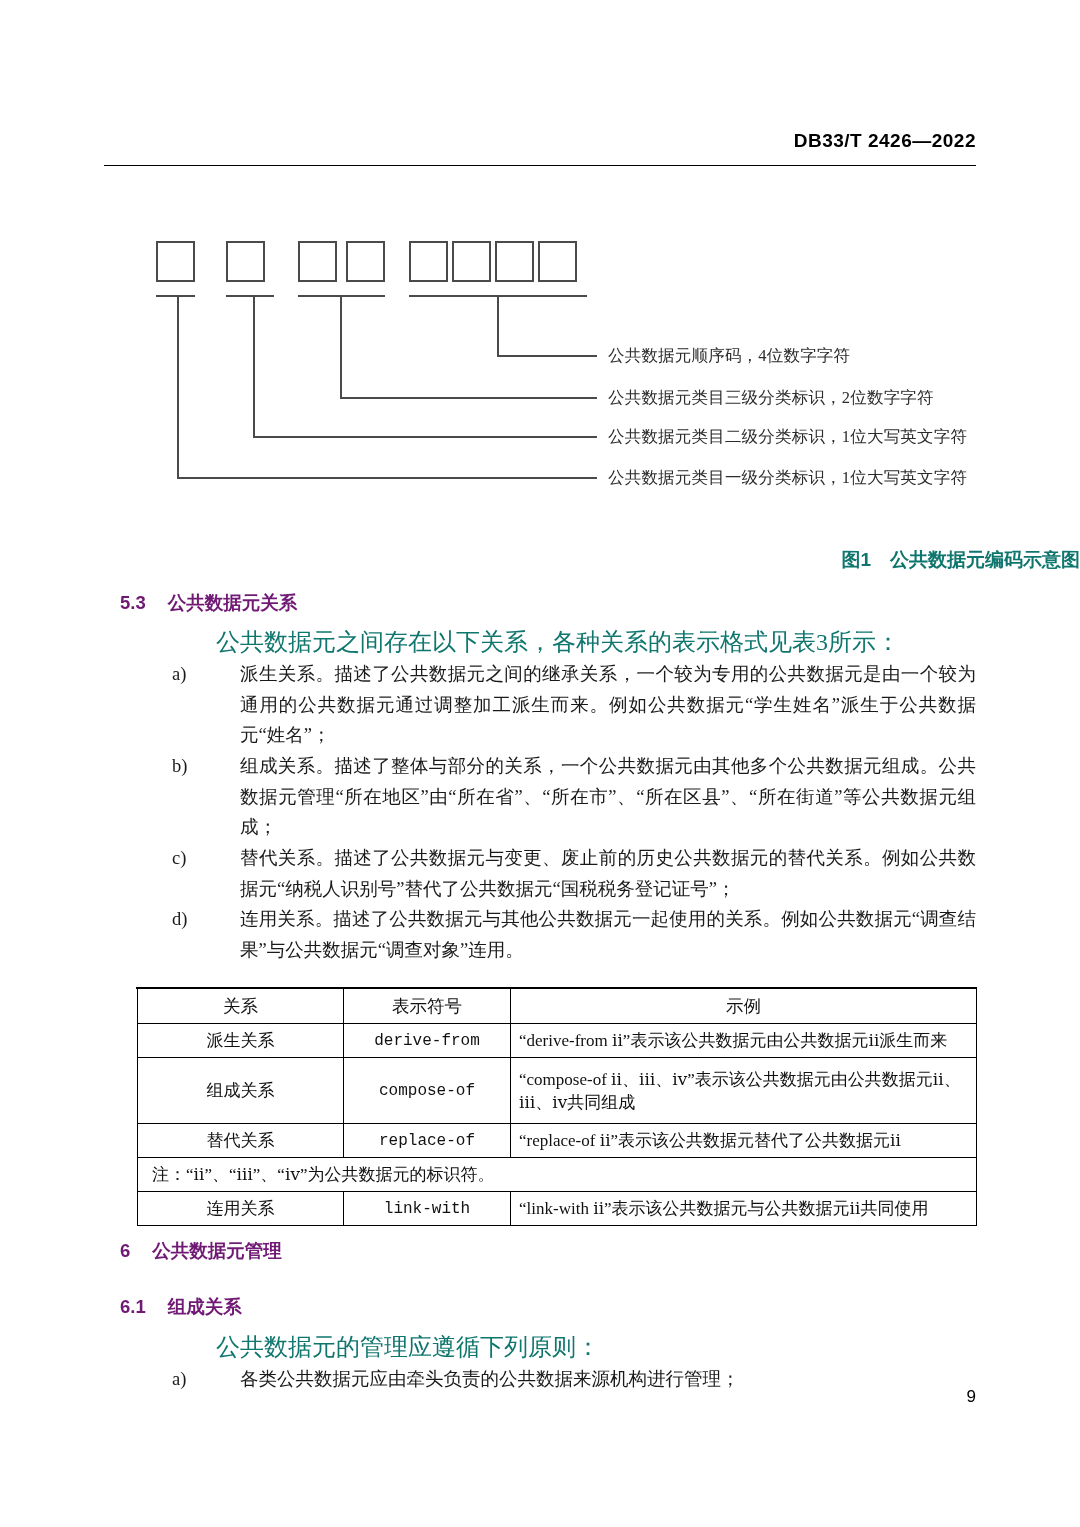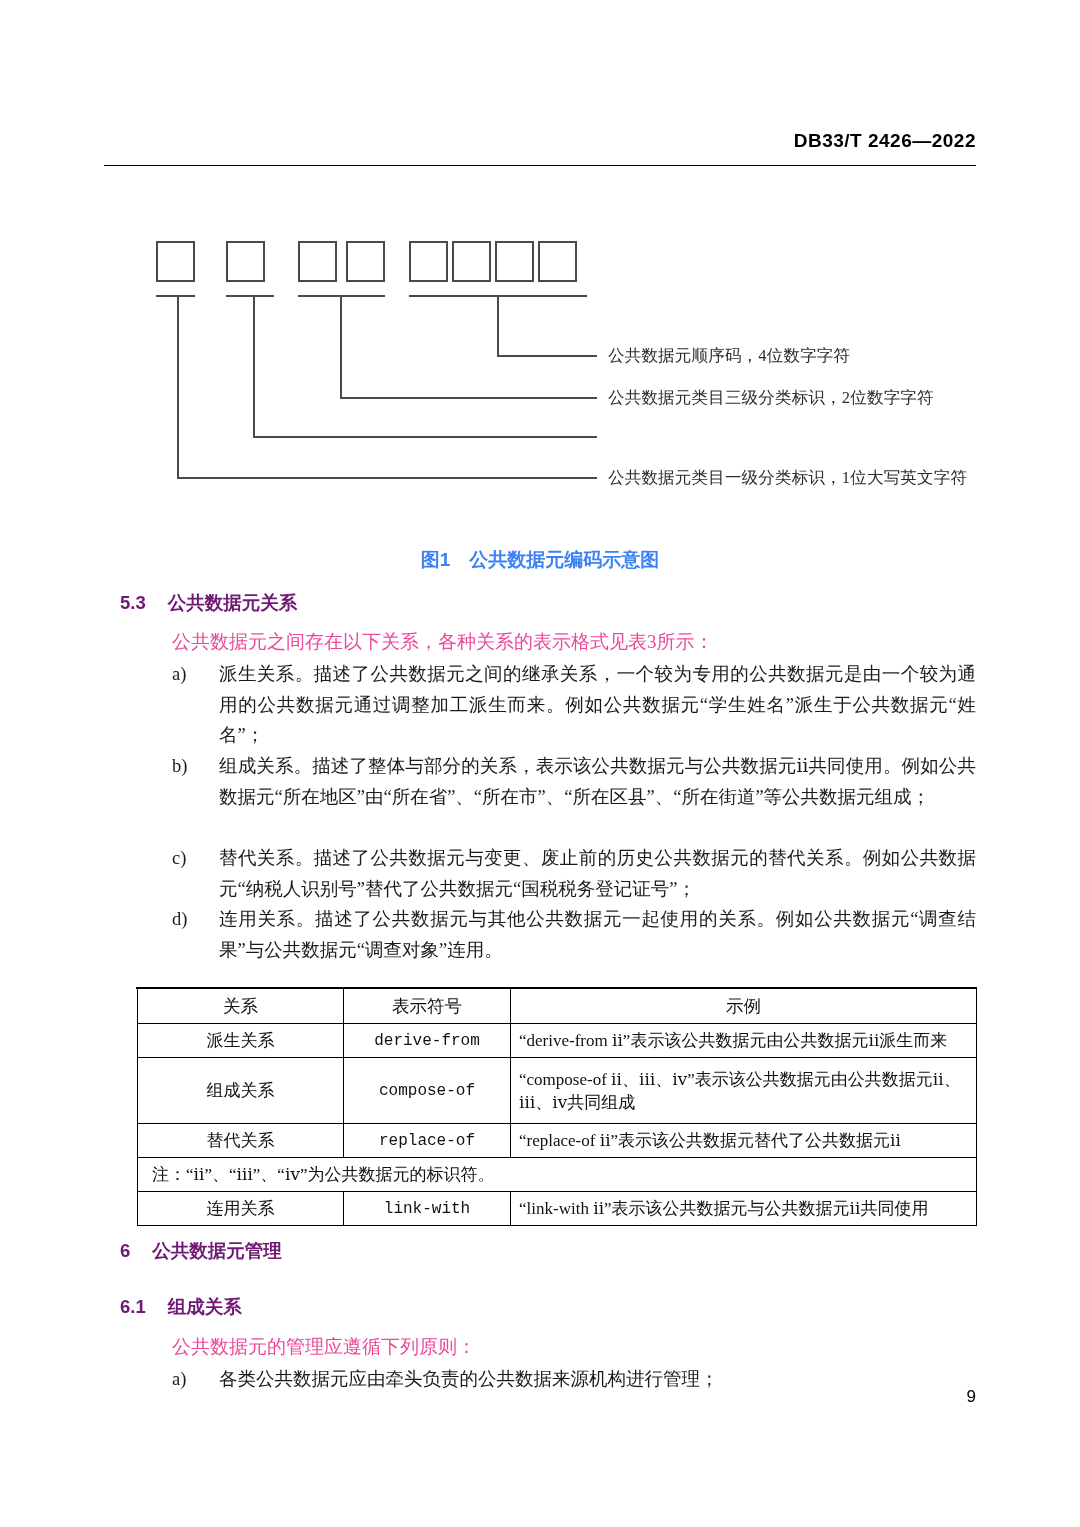--- a/index.html
+++ b/index.html
@@ -70,62 +70,63 @@
     font-size: 16.5px;
     color: #2b2b2b;
     white-space: nowrap;
     letter-spacing: 0.2px;
   }
 
   
   .caption {
     position: absolute;
     width: 1080px;
-    text-align: center;
+    text-align: right;
     font-family: "Liberation Sans", "DejaVu Sans", sans-serif;
     font-size: 19px;
     font-weight: bold;
-    color: #3b82f6;
+    color: #0f766e;
   }
   .h-sec {
     position: absolute;
     left: 120px;
     font-family: "Liberation Sans", "DejaVu Sans", sans-serif;
     font-size: 18.5px;
     font-weight: bold;
     color: #701a75;
     white-space: nowrap;
   }
   .h-sec .num { display: inline-block; }
   .h-sec .ttl { display: inline-block; margin-left: 22px; }
 
   
   .para {
     position: absolute;
-    font-size: 19px;
+    font-size: 24px;
     line-height: 30px;
-    color: #ec4899;
+    color: #0f766e;
     text-align: justify;
+    margin-left: 44px;
   }
   .listitem {
     position: absolute;
     font-size: 18.5px;
     line-height: 30.5px;
     color: #1a1a1a;
   }
   .listitem .mark {
     position: absolute;
     left: 0;
     top: 0;
     width: 46px;
     font-family: "Liberation Serif", "DejaVu Serif", serif;
   }
   .listitem .body {
     display: block;
-    margin-left: 47px;
+    margin-left: 68px;
     text-align: justify;
     text-justify: inter-ideograph;
   }
 
   
   .tbl-wrap {
     position: absolute;
     left: 137px;
     top: 988px;
     width: 839px;
@@ -210,39 +211,40 @@
     <div class="lead lead-h" style="left:340px; top:172px; width:257px;"></div>
 
     <div class="lead lead-v" style="left:253px; top:70px; height:143px;"></div>
     <div class="lead lead-h" style="left:253px; top:211px; width:344px;"></div>
 
     <div class="lead lead-v" style="left:177px; top:70px; height:184px;"></div>
     <div class="lead lead-h" style="left:177px; top:252px; width:420px;"></div>
 
     <div class="fig-label" style="left:608px; top:120px;">公共数据元顺序码，4位数字字符</div>
     <div class="fig-label" style="left:608px; top:162px;">公共数据元类目三级分类标识，2位数字字符</div>
+    <div class="fig-label" style="left:608px; top:201px;">公共数据元类目二级分类标识，1位大写英文字符</div>
     <div class="fig-label" style="left:608px; top:242px;">公共数据元类目一级分类标识，1位大写英文字符</div>
   </div>
 
   <div class="caption" style="top:547px;">图1　公共数据元编码示意图</div>
 
   <div class="h-sec" style="top:590px;">
     <span class="num">5.3</span><span class="ttl">公共数据元关系</span>
   </div>
 
   <div class="para" style="left:172px; top:627px; width:804px;">公共数据元之间存在以下关系，各种关系的表示格式见表3所示：</div>
 
   <div class="listitem" style="left:172px; top:659px; width:804px;">
     <span class="mark">a)</span>
     <span class="body">派生关系。描述了公共数据元之间的继承关系，一个较为专用的公共数据元是由一个较为通用的公共数据元通过调整加工派生而来。例如公共数据元“学生姓名”派生于公共数据元“姓名”；</span>
   </div>
 
   <div class="listitem" style="left:172px; top:751px; width:804px;">
     <span class="mark">b)</span>
-    <span class="body">组成关系。描述了整体与部分的关系，表示该公共数据元与公共数据元ⅱ共同使用。例如公共数据元“所在地区”由“所在省”、“所在市”、“所在区县”、“所在街道”等公共数据元组成；</span>
+    <span class="body">组成关系。描述了整体与部分的关系，一个公共数据元由其他多个公共数据元组成。公共数据元管理“所在地区”由“所在省”、“所在市”、“所在区县”、“所在街道”等公共数据元组成；</span>
   </div>
 
   <div class="listitem" style="left:172px; top:843px; width:804px;">
     <span class="mark">c)</span>
     <span class="body">替代关系。描述了公共数据元与变更、废止前的历史公共数据元的替代关系。例如公共数据元“纳税人识别号”替代了公共数据元“国税税务登记证号”；</span>
   </div>
 
   <div class="listitem" style="left:172px; top:904px; width:804px;">
     <span class="mark">d)</span>
     <span class="body">连用关系。描述了公共数据元与其他公共数据元一起使用的关系。例如公共数据元“调查结果”与公共数据元“调查对象”连用。</span>

